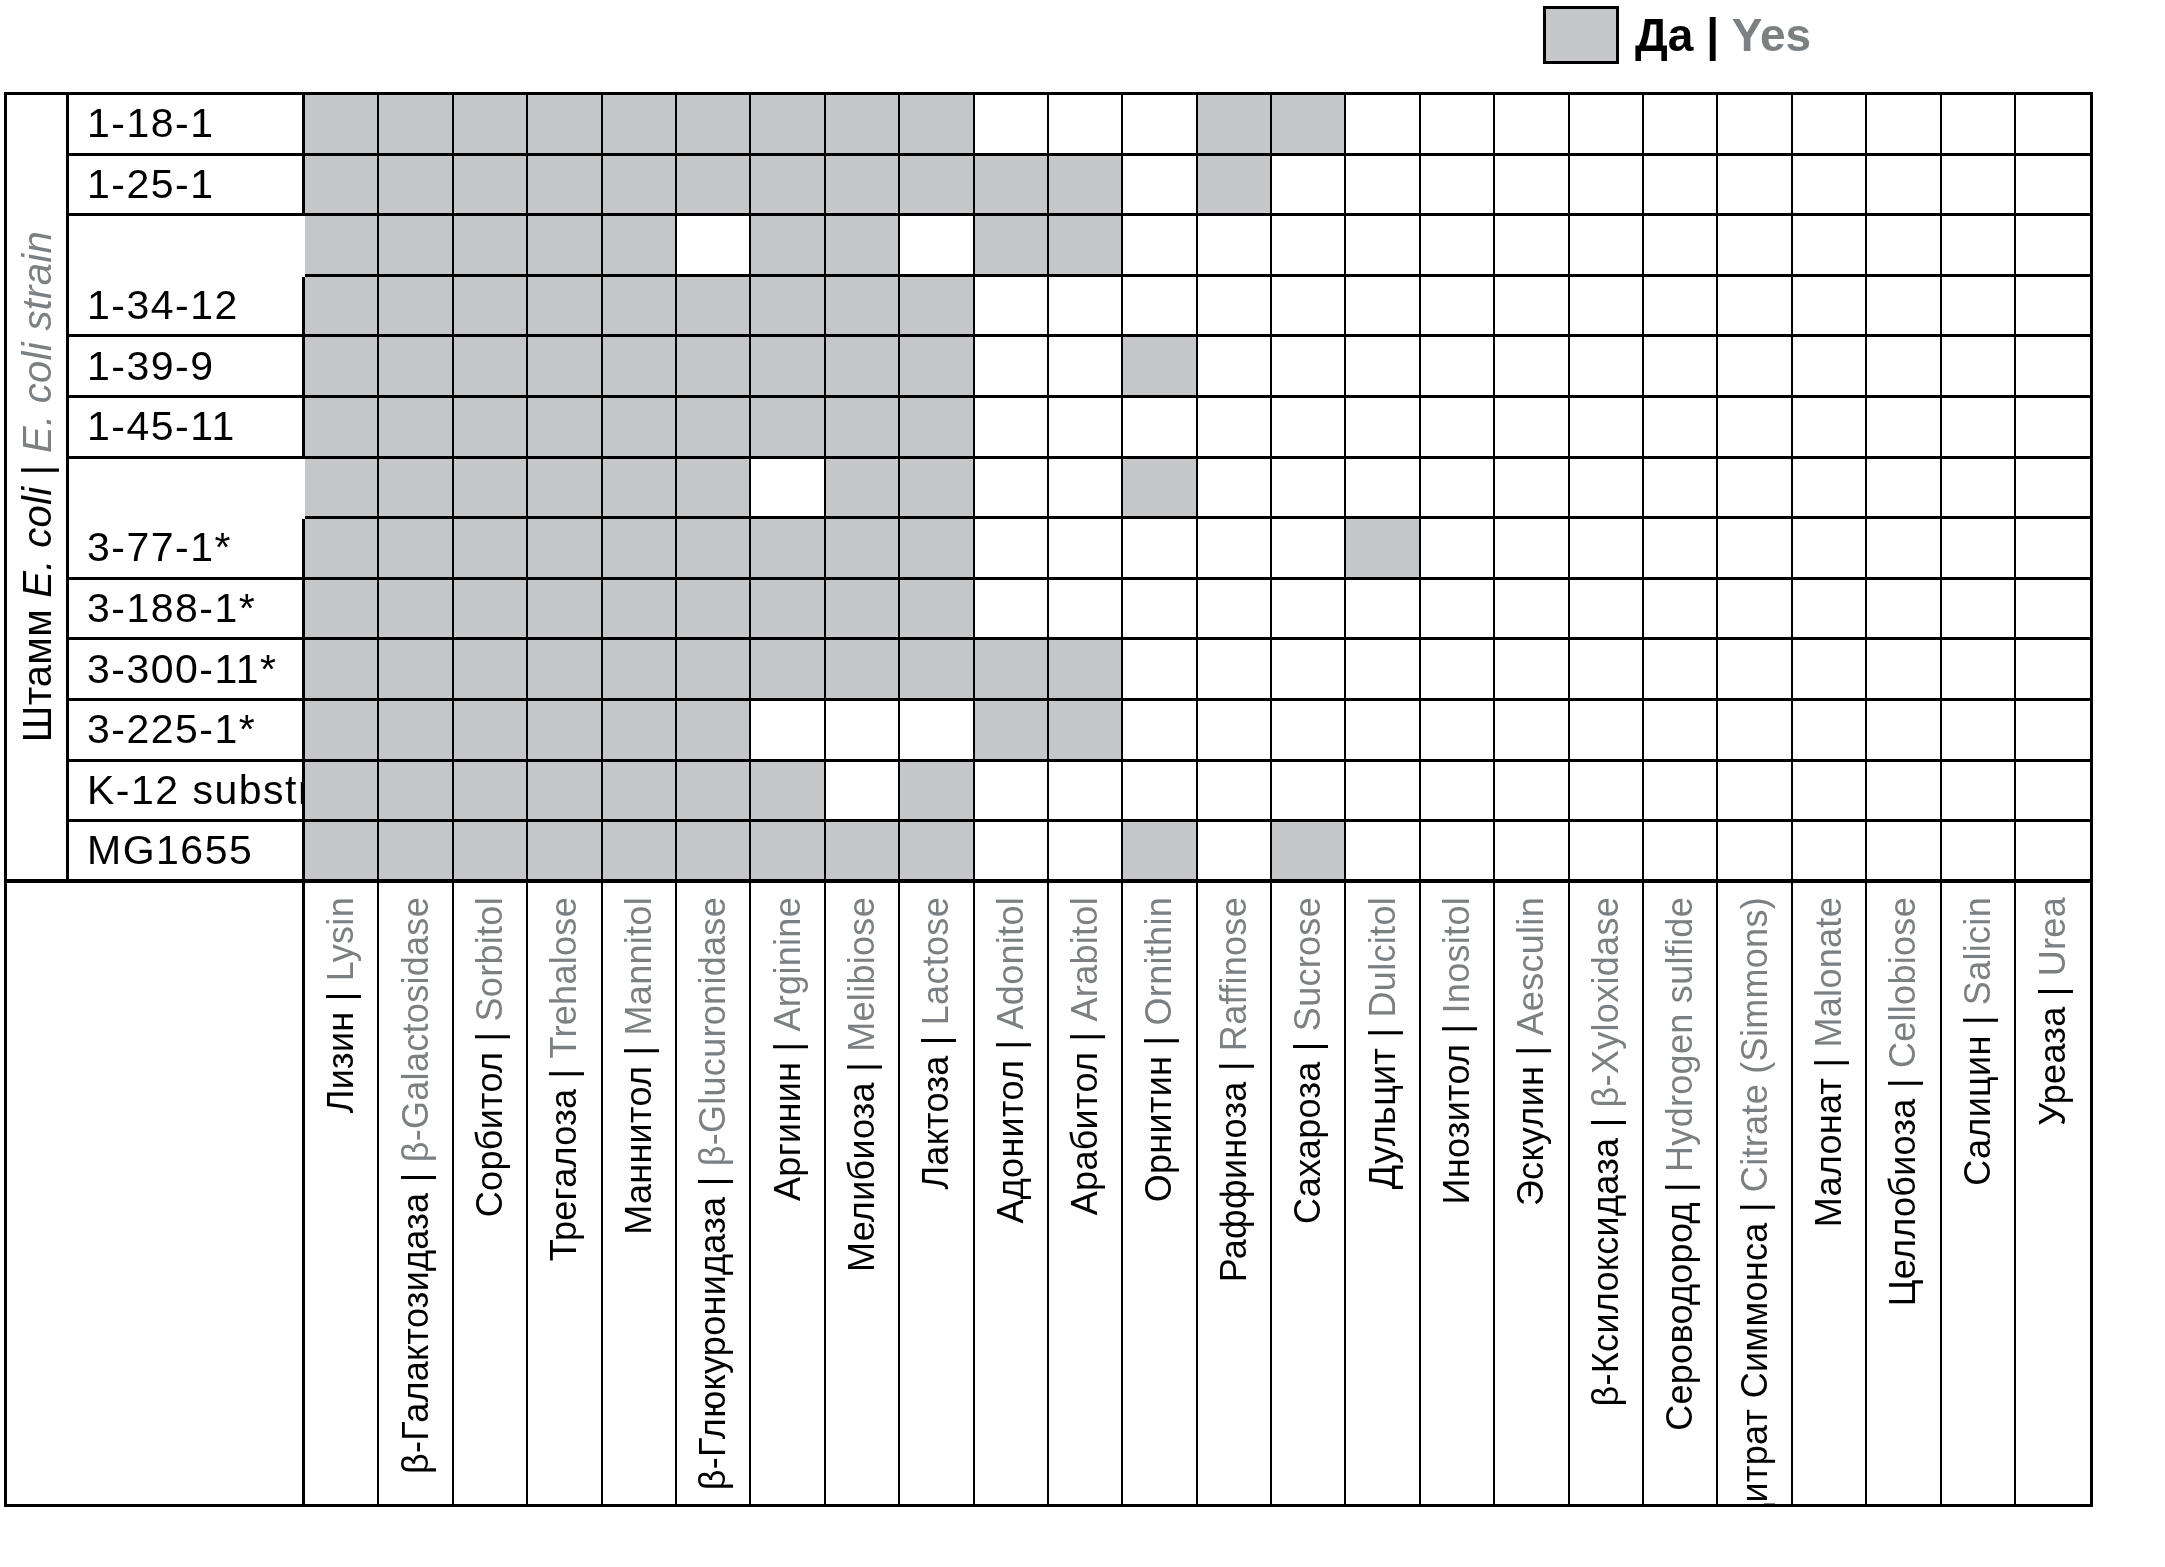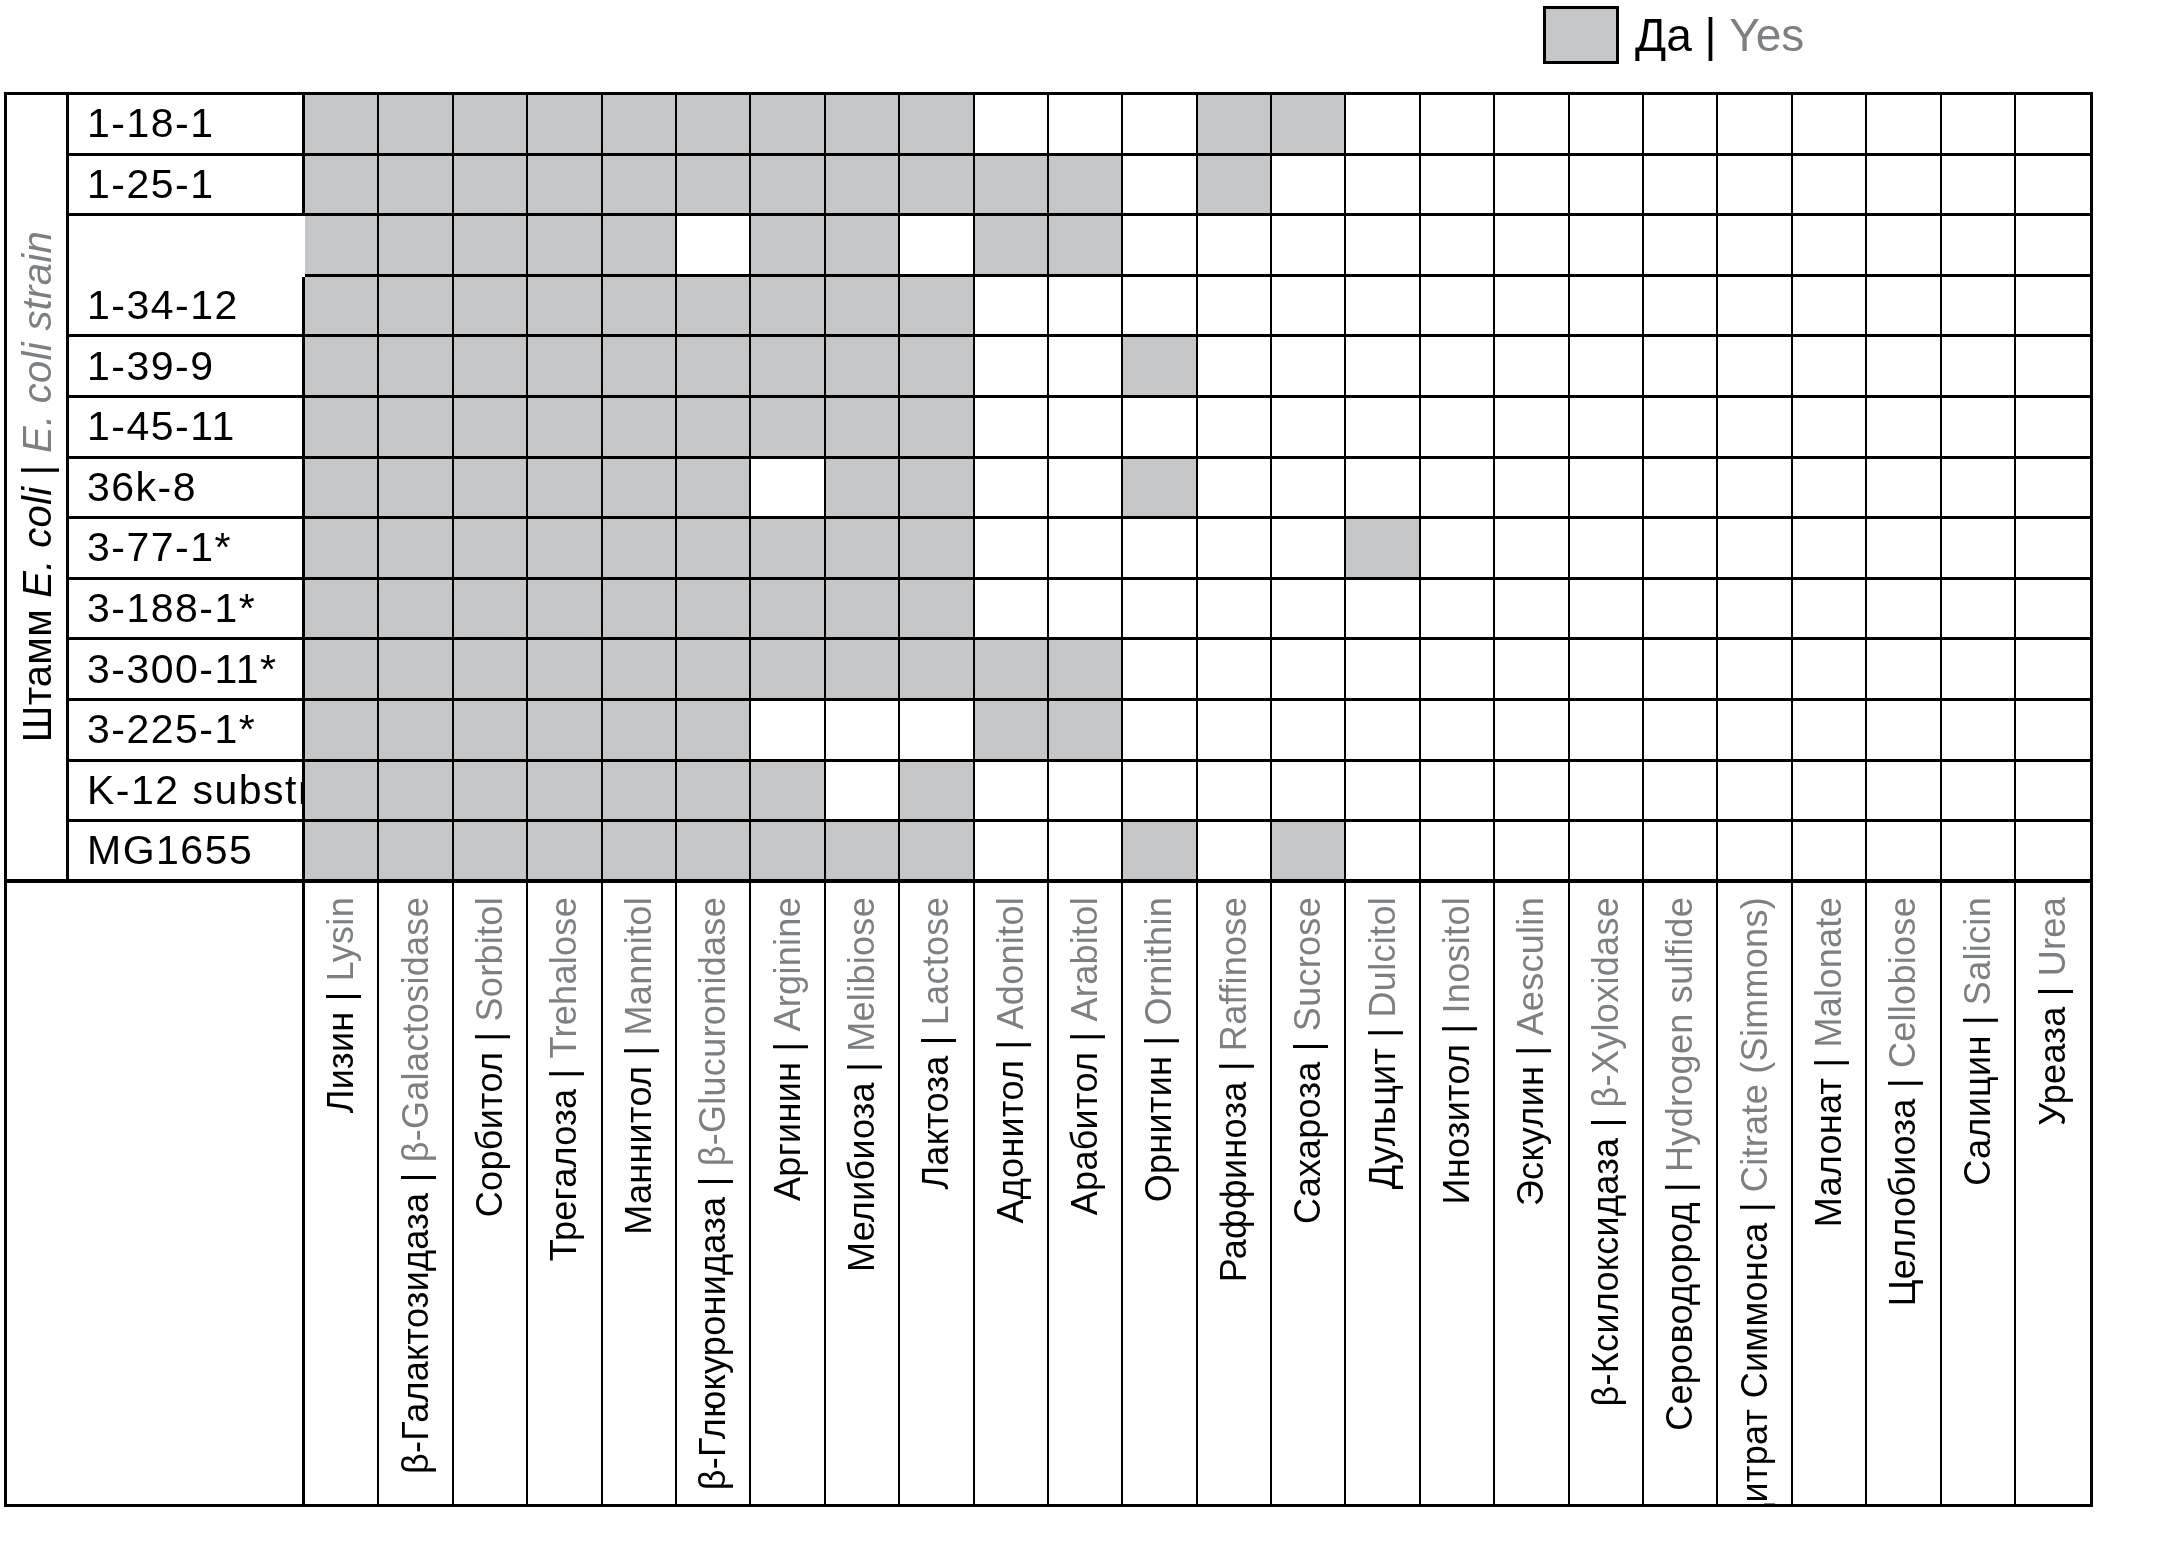--- a/index.html
+++ b/index.html
@@ -7,21 +7,21 @@
     position:relative;width:2165px;height:1567px;background:#fff;overflow:hidden;
     font-family:"Liberation Sans",sans-serif;color:#000;
     --yes:#c5c6c8; --en:#7d8083; --line:#000;
   }
   
   .legend-group{position:absolute;top:6px;display:flex;align-items:center;gap:16px;}
   .legend-yes{left:1543px;}
   .legend-no{left:1852px;}
   .swatch{width:76px;height:58px;border:3px solid var(--line);box-sizing:border-box;background:#fff;}
   .swatch.yes{background:var(--yes);}
-  .lgtext{font-size:46px;line-height:58px;white-space:pre;}
+  .lgtext{font-size:46px;line-height:58px;white-space:pre;font-weight:bold;}
   .en{color:var(--en);}
   .pipe{color:#000;}
   
   .table{
     position:absolute;left:4px;top:92px;
     display:grid;
     grid-template-columns:62px 236px repeat(24,74.4px);
     grid-template-rows:repeat(13,60.6px) 621px;
     border:3px solid var(--line);
     background:#fff;
@@ -217,21 +217,20 @@
       <div class="cell mat" style="grid-area: 6 / 17;"></div>
       <div class="cell mat" style="grid-area: 6 / 18;"></div>
       <div class="cell mat" style="grid-area: 6 / 19;"></div>
       <div class="cell mat" style="grid-area: 6 / 20;"></div>
       <div class="cell mat" style="grid-area: 6 / 21;"></div>
       <div class="cell mat" style="grid-area: 6 / 22;"></div>
       <div class="cell mat" style="grid-area: 6 / 23;"></div>
       <div class="cell mat" style="grid-area: 6 / 24;"></div>
       <div class="cell mat" style="grid-area: 6 / 25;"></div>
       <div class="cell mat lastcol" style="grid-area: 6 / 26;"></div>
-      <div class="cell name" style="grid-area: 7 / 2;">36k-8</div>
       <div class="cell mat yes" style="grid-area: 7 / 3;"></div>
       <div class="cell mat yes" style="grid-area: 7 / 4;"></div>
       <div class="cell mat yes" style="grid-area: 7 / 5;"></div>
       <div class="cell mat yes" style="grid-area: 7 / 6;"></div>
       <div class="cell mat yes" style="grid-area: 7 / 7;"></div>
       <div class="cell mat yes" style="grid-area: 7 / 8;"></div>
       <div class="cell mat" style="grid-area: 7 / 9;"></div>
       <div class="cell mat yes" style="grid-area: 7 / 10;"></div>
       <div class="cell mat yes" style="grid-area: 7 / 11;"></div>
       <div class="cell mat" style="grid-area: 7 / 12;"></div>

